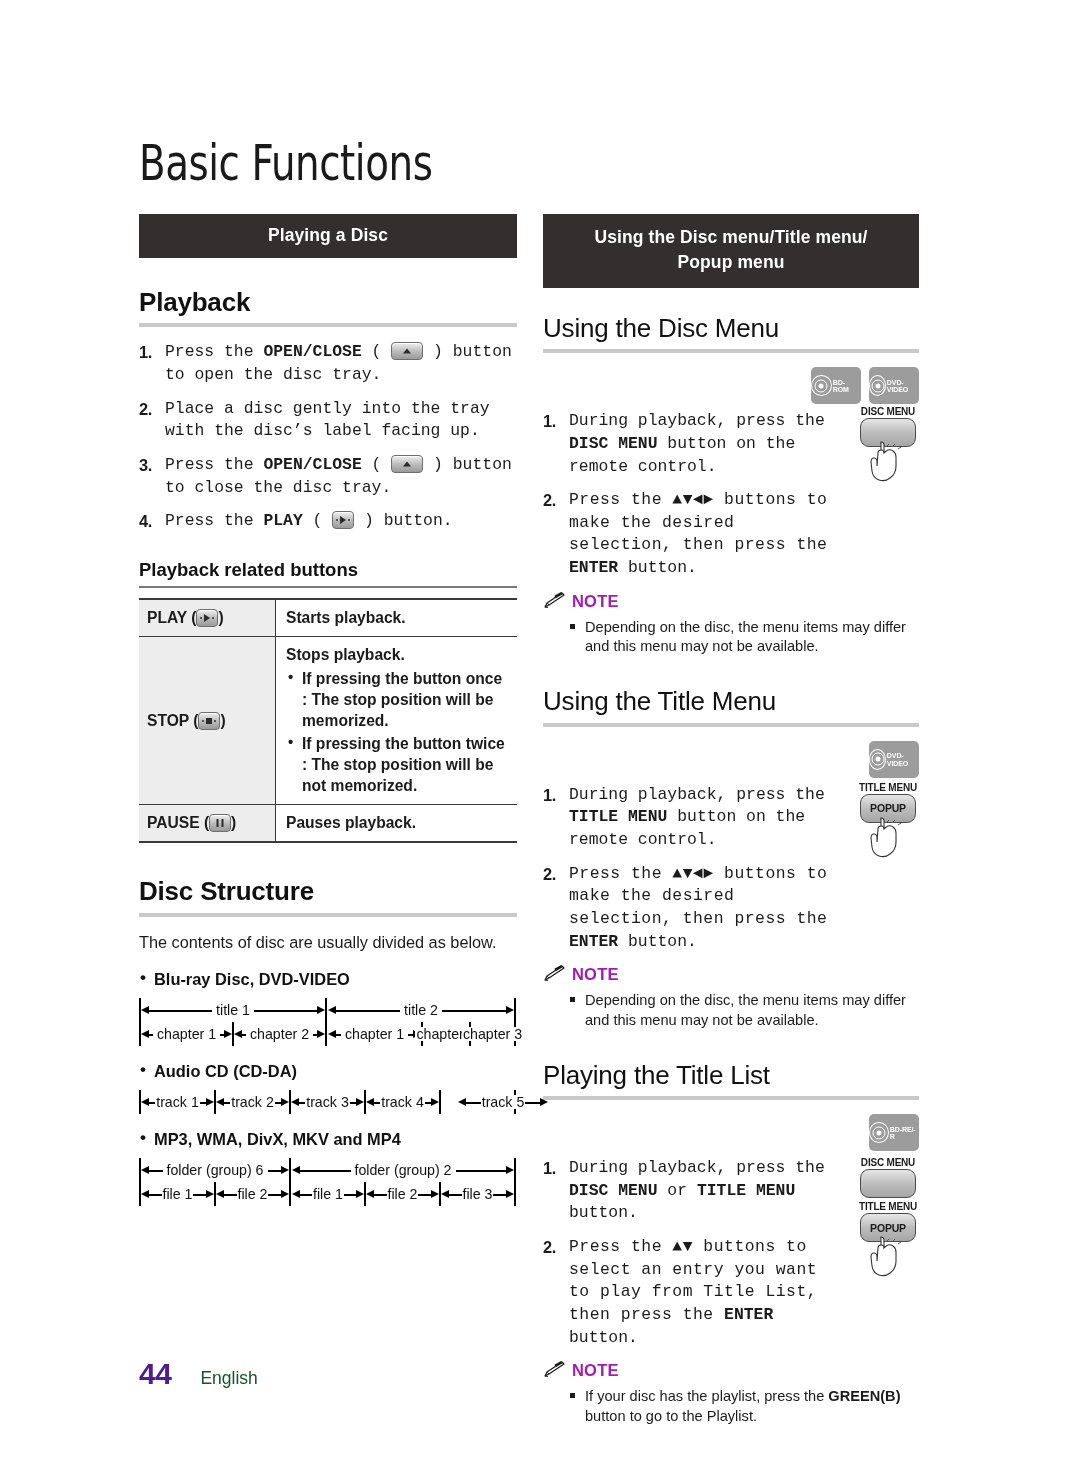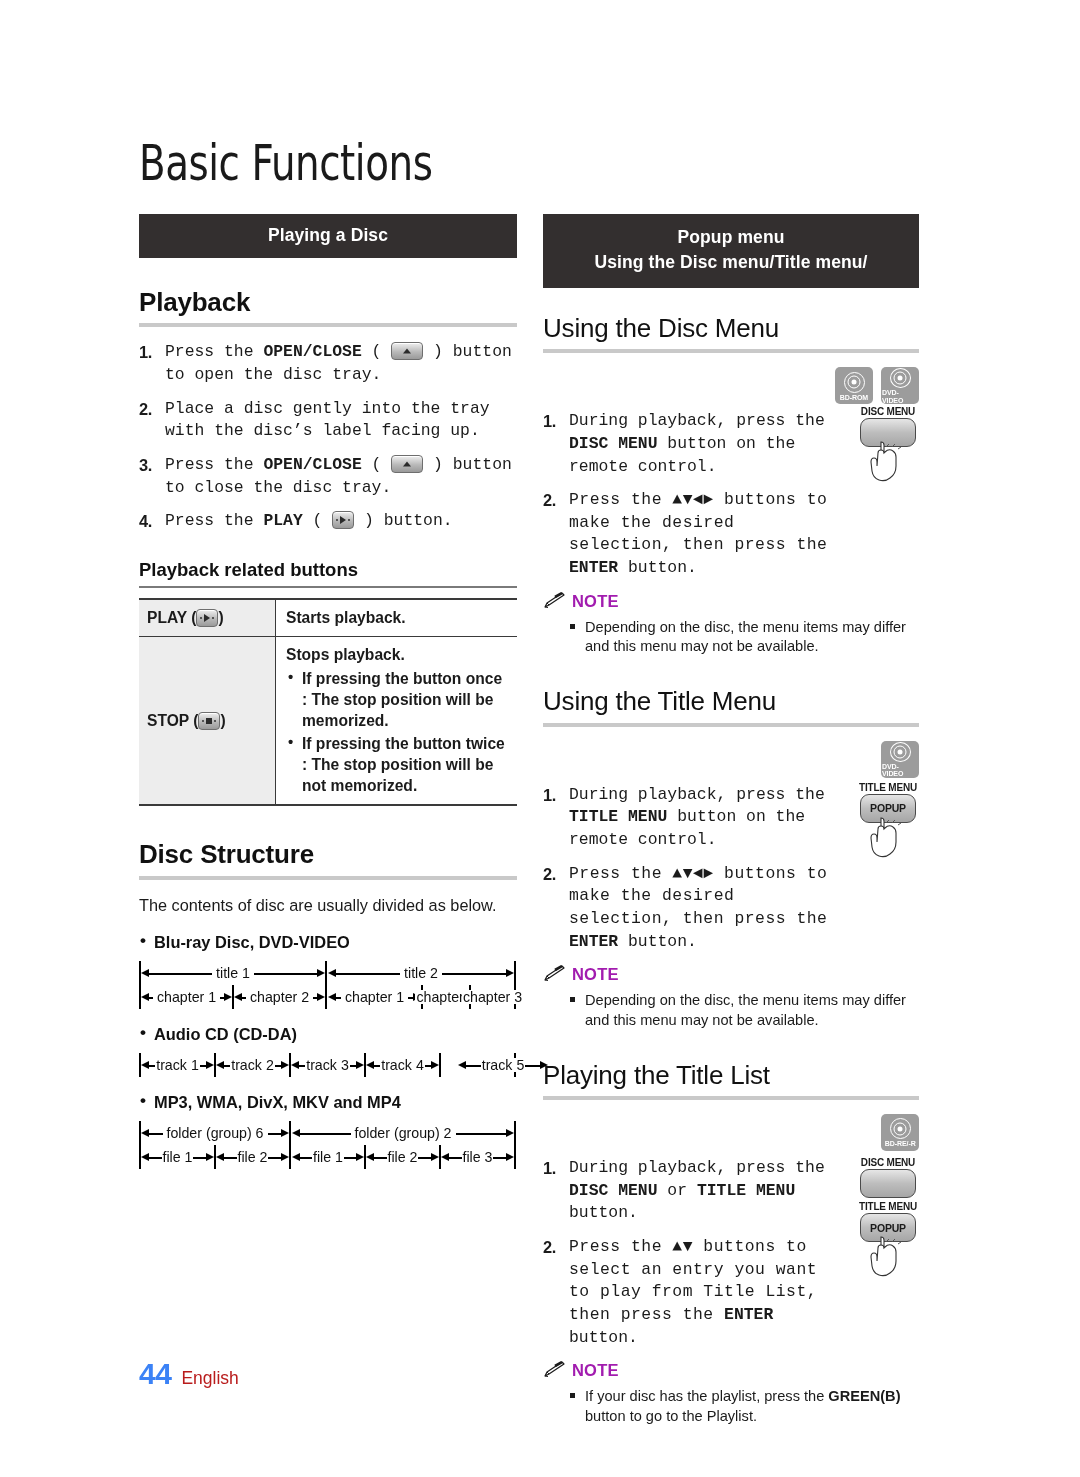--- a/index.html
+++ b/index.html
@@ -277,26 +277,25 @@
   .seg .ahR { right: 0; border-left: 8px solid #000; }
 
   
   .media-icons {
     display: flex;
     justify-content: flex-end;
     gap: 8px;
     margin: 10px 0 6px 0;
   }
   .media-icon {
-    width: 38px;
+    width: 50px;
     height: 36px;
     background: #9c9c9c;
     border-radius: 5px;
     display: flex;
-    flex-direction: column;
     align-items: center;
     justify-content: center;
     padding-top: 1px;
   }
   .media-icon .disc {
     width: 19px; height: 19px;
     border-radius: 50%;
     border: 1.6px solid #fff;
     position: relative;
     margin-bottom: 1px;
@@ -402,25 +401,26 @@
     left: 139px;
     bottom: 86px;
     display: flex;
     align-items: baseline;
     gap: 10px;
   }
   .footer .pageno {
     font-size: 30px;
     font-weight: bold;
     letter-spacing: -0.5px;
-    color: #3b82f6;
+    color: #4c1d95;
   }
   .footer .lang {
     font-size: 17.5px;
-    color: #b91c1c;
+    color: #14532d;
+    margin-left: 19px;
   }
 
   .arrows { letter-spacing: 0.5px; }
 </style>
 </head>
 <body>
 
 <div class="page">
 
   <div class="chapter-title">Basic Functions</div>
@@ -466,20 +466,27 @@
       <tr>
         <td class="keycell"><span>STOP</span> (<span class="btn-glyph sq"><span class="dotL"></span><span class="sq-stop"></span><span class="dotR"></span></span>)</td>
         <td class="desc">
           <span>Stops playback.</span>
           <ul class="tbul">
             <li>If pressing the button once : The stop position will be memorized.</li>
             <li>If pressing the button twice : The stop position will be not memorized.</li>
           </ul>
         </td>
       </tr>
+      <tr>
+        <td class="keycell"><span>PAUSE</span> (<span class="btn-glyph sq"><span class="pausebars">
+                  <i></i>
+                  <i></i>
+                </span></span>)</td>
+        <td class="desc"><span>Pauses playback.</span></td>
+      </tr>
     </tbody>
       </table>
 
     <h2 class="head" style="margin-top:34px">Disc Structure</h2>
     <div class="rule"></div>
     <div class="body-text">The contents of disc are usually divided as below.</div>
 
     <div class="bullet-bold">Blu-ray Disc, DVD-VIDEO</div>
     <div class="diagram">
       <div class="dgrow" style="height:24px">
@@ -632,22 +639,22 @@
             <span class="lbl" style="padding:0 1px">file 3</span>
           </div>
       </div>
     </div>
 
   </div>
 
   <div class="col-right">
 
     <div class="section-bar two-line">
+      <div>Using the Disc menu/Title menu/</div>
       <div>Popup menu</div>
-      <div>Using the Disc menu/Title menu/</div>
     </div>
 
     <h2 class="head light" style="margin-top:26px">Using the Disc Menu</h2>
     <div class="rule"></div>
 
     <div class="media-icons">
       <div class="media-icon">
         <div class="disc"></div>
         <div class="mlabel">BD-ROM</div>
       </div>

